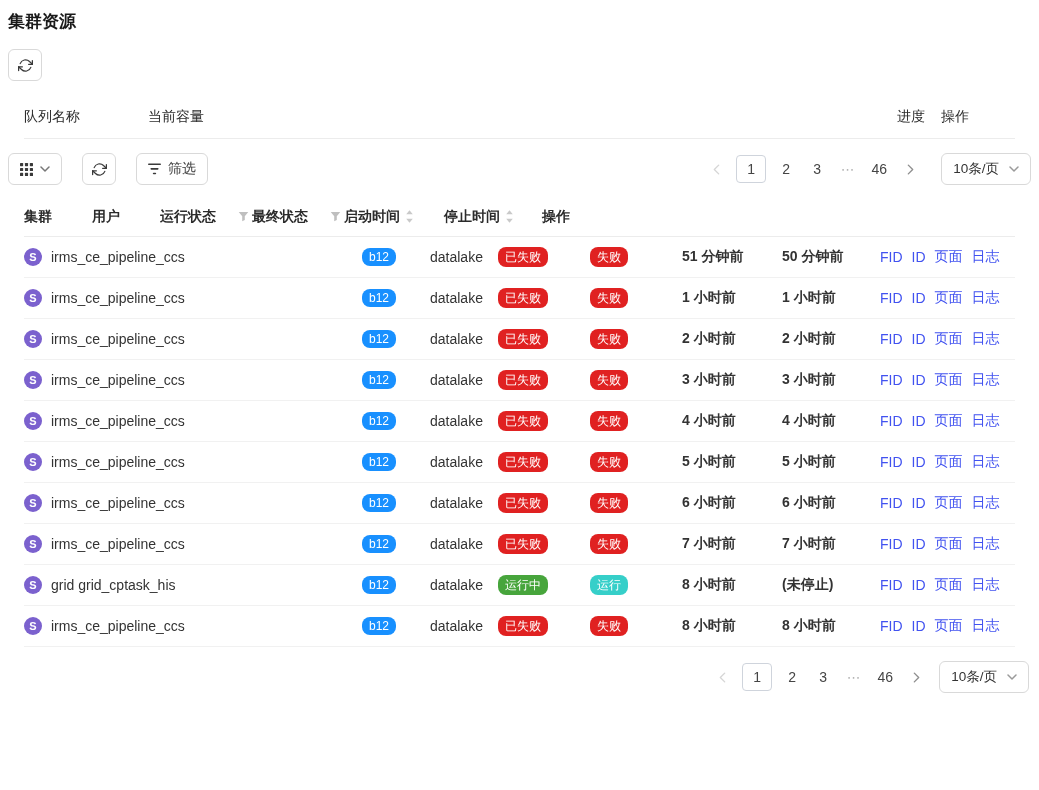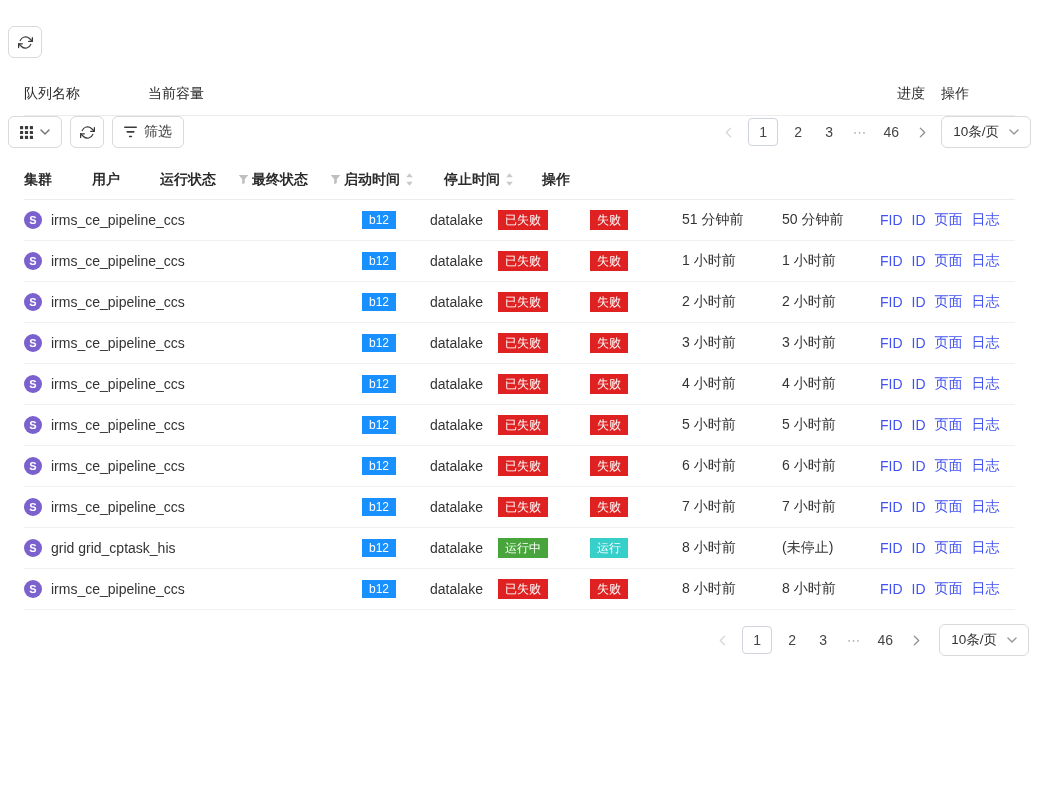--- a/index.html
+++ b/index.html
@@ -20,21 +20,21 @@
   .rc.q{flex:0 0 124px}
   .rc.cap{flex:1 1 auto;padding-right:16px}
   .rc.prog{flex:0 0 56px;justify-content:flex-end}
   .rc.act{flex:0 0 90px;padding-left:16px}
   .track{width:100%;height:8px;background:#ececec;border-radius:4px;overflow:hidden}
   .fill{height:100%;border-radius:4px;background-color:var(--progress-fill);background-image:repeating-linear-gradient(90deg,transparent 0 30px,rgba(255,255,255,.3) 30px 34px)}
 
   .tasks-title{margin-top:26px}
 
   
-  .toolbar{display:flex;align-items:center;gap:8px;}
+  .toolbar{display:flex;align-items:center;gap:20px;margin-top:14px}
   .summary{margin-left:8px;color:#333;white-space:pre}
   .summary .n{font-weight:700;margin:0 1px}
   .n.blue{color:var(--count-blue)} .n.green{color:var(--count-green)} .n.red{color:var(--count-red)}
   .pager{display:flex;align-items:center;gap:9px;margin-left:auto}
   .pg{min-width:22px;height:28px;display:inline-flex;align-items:center;justify-content:center;color:#454545;cursor:pointer;font-size:14px}
   .pg.current{min-width:30px;border:1px solid #cfd4dc;border-radius:4px;font-weight:500;background:#fff}
   .pg.ellipsis{color:#b5b5b5;letter-spacing:1px}
   .pg.arrow{color:#8f8f8f}
   .pg.arrow.disabled{color:#d6d6d6}
   .select{display:flex;align-items:center;gap:10px;height:32px;padding:0 11px;border:1px solid #d9d9d9;border-radius:6px;font-size:13.5px;color:#333;cursor:pointer;background:#fff}
@@ -45,40 +45,41 @@
   .thead,.trow{display:flex;align-items:center}
   .thead{height:40px;font-weight:600;color:#2b2b2b;border-bottom:1px solid #ececec}
   .trow{height:41px;border-bottom:1px solid #f1f1f1}
   .c{display:flex;align-items:center}
   .c.name{flex:0 0 338px;gap:9px;overflow:hidden}
   .c.cluster{flex:0 0 68px}
   .c.user{flex:0 0 68px}
   .c.status{flex:0 0 92px;gap:22px}
   .c.time{flex:0 0 100px;gap:5px}
   .c.time2{flex:0 0 98px;gap:5px}
-  .trow .c.time,.trow .c.time2{font-weight:400}
+  .trow .c.time,.trow .c.time2{font-weight:700}
   .c.ops{flex:1 1 auto;gap:9px}
   .avatar{flex:0 0 18px;width:18px;height:18px;border-radius:50%;background:var(--avatar-purple);color:#fff;font-size:11px;font-weight:700;display:inline-flex;align-items:center;justify-content:center}
-  .tag{color:#fff;font-size:12px;line-height:1;padding:4px 7px;border-radius:0;white-space:nowrap}
+  .tag{color:#fff;font-size:12px;line-height:1;padding:4px 7px;border-radius:8px;white-space:nowrap}
   .tag.blue{background:var(--badge-blue);padding:3px 7px}
   .tag.red{background:var(--badge-red)}
   .tag.green{background:var(--badge-green)}
   .tag.cyan{background:var(--badge-cyan)}
   .lnk{color:var(--link);text-decoration:none;cursor:pointer;white-space:nowrap}
   .funnel{color:#bfbfbf;cursor:pointer;display:inline-flex}
   .sorter{color:#c9c9c9;cursor:pointer;display:inline-flex}
 
   .bottom-bar{display:flex;align-items:center;justify-content:flex-end;gap:12px;margin-top:14px;padding-right:2px}
   svg{display:block}
 </style>
 </head>
 <body>
 
 <div class="page">
 
+  <h1 class="sec-title">集群资源</h1>
 
   <button class="btn icon-btn top-refresh">
     <span>
       <svg viewBox="0 0 24 24" width="15" height="15" fill="none" stroke="currentColor" stroke-width="2" stroke-linecap="round" stroke-linejoin="round">
           <polyline points="23 4 23 10 17 10"></polyline>
           <polyline points="1 20 1 14 7 14"></polyline>
           <path d="M3.51 9a9 9 0 0 1 14.85-3.36L23 10M1 14l4.64 4.36A9 9 0 0 0 20.49 15"></path>
         </svg>
     </span>
   </button>

